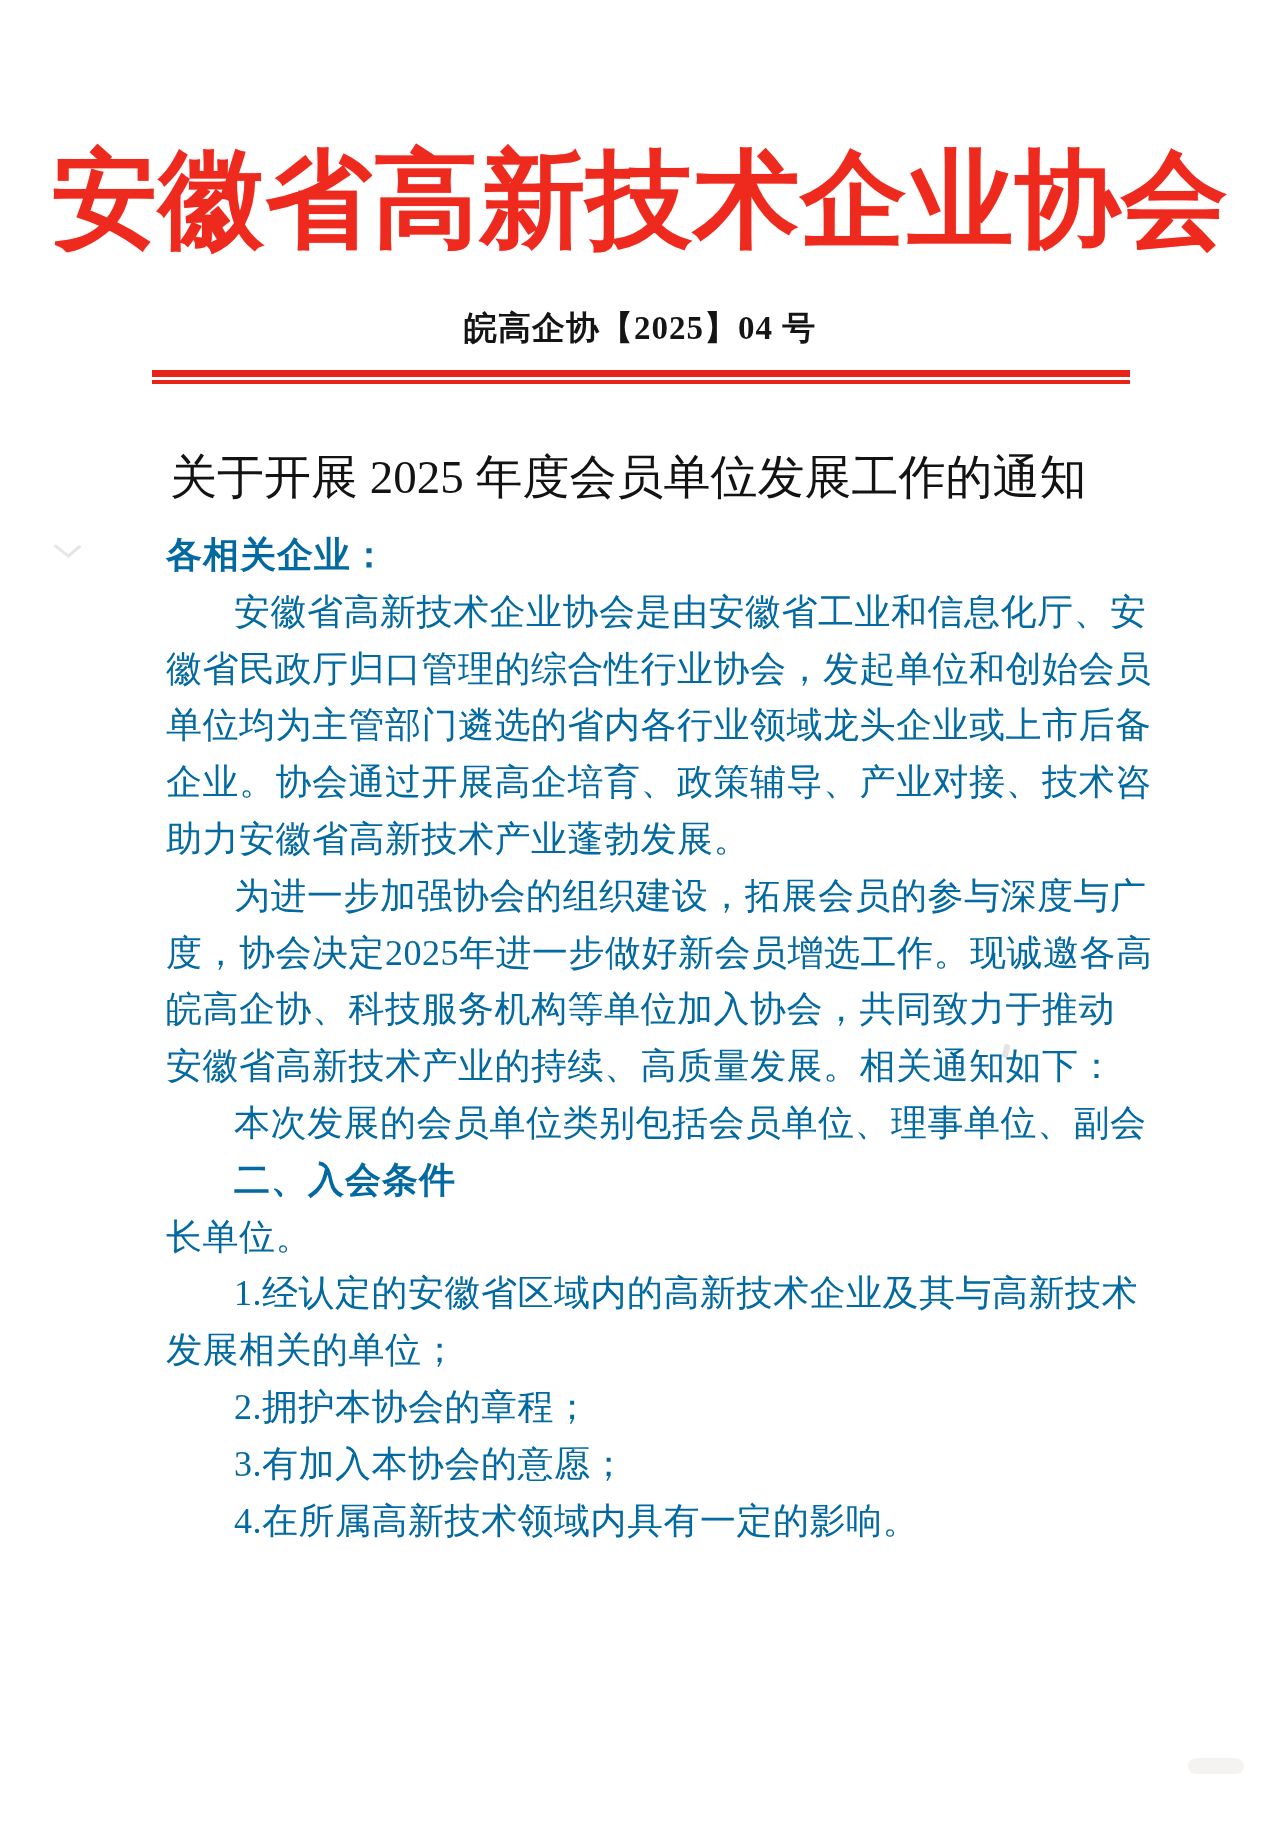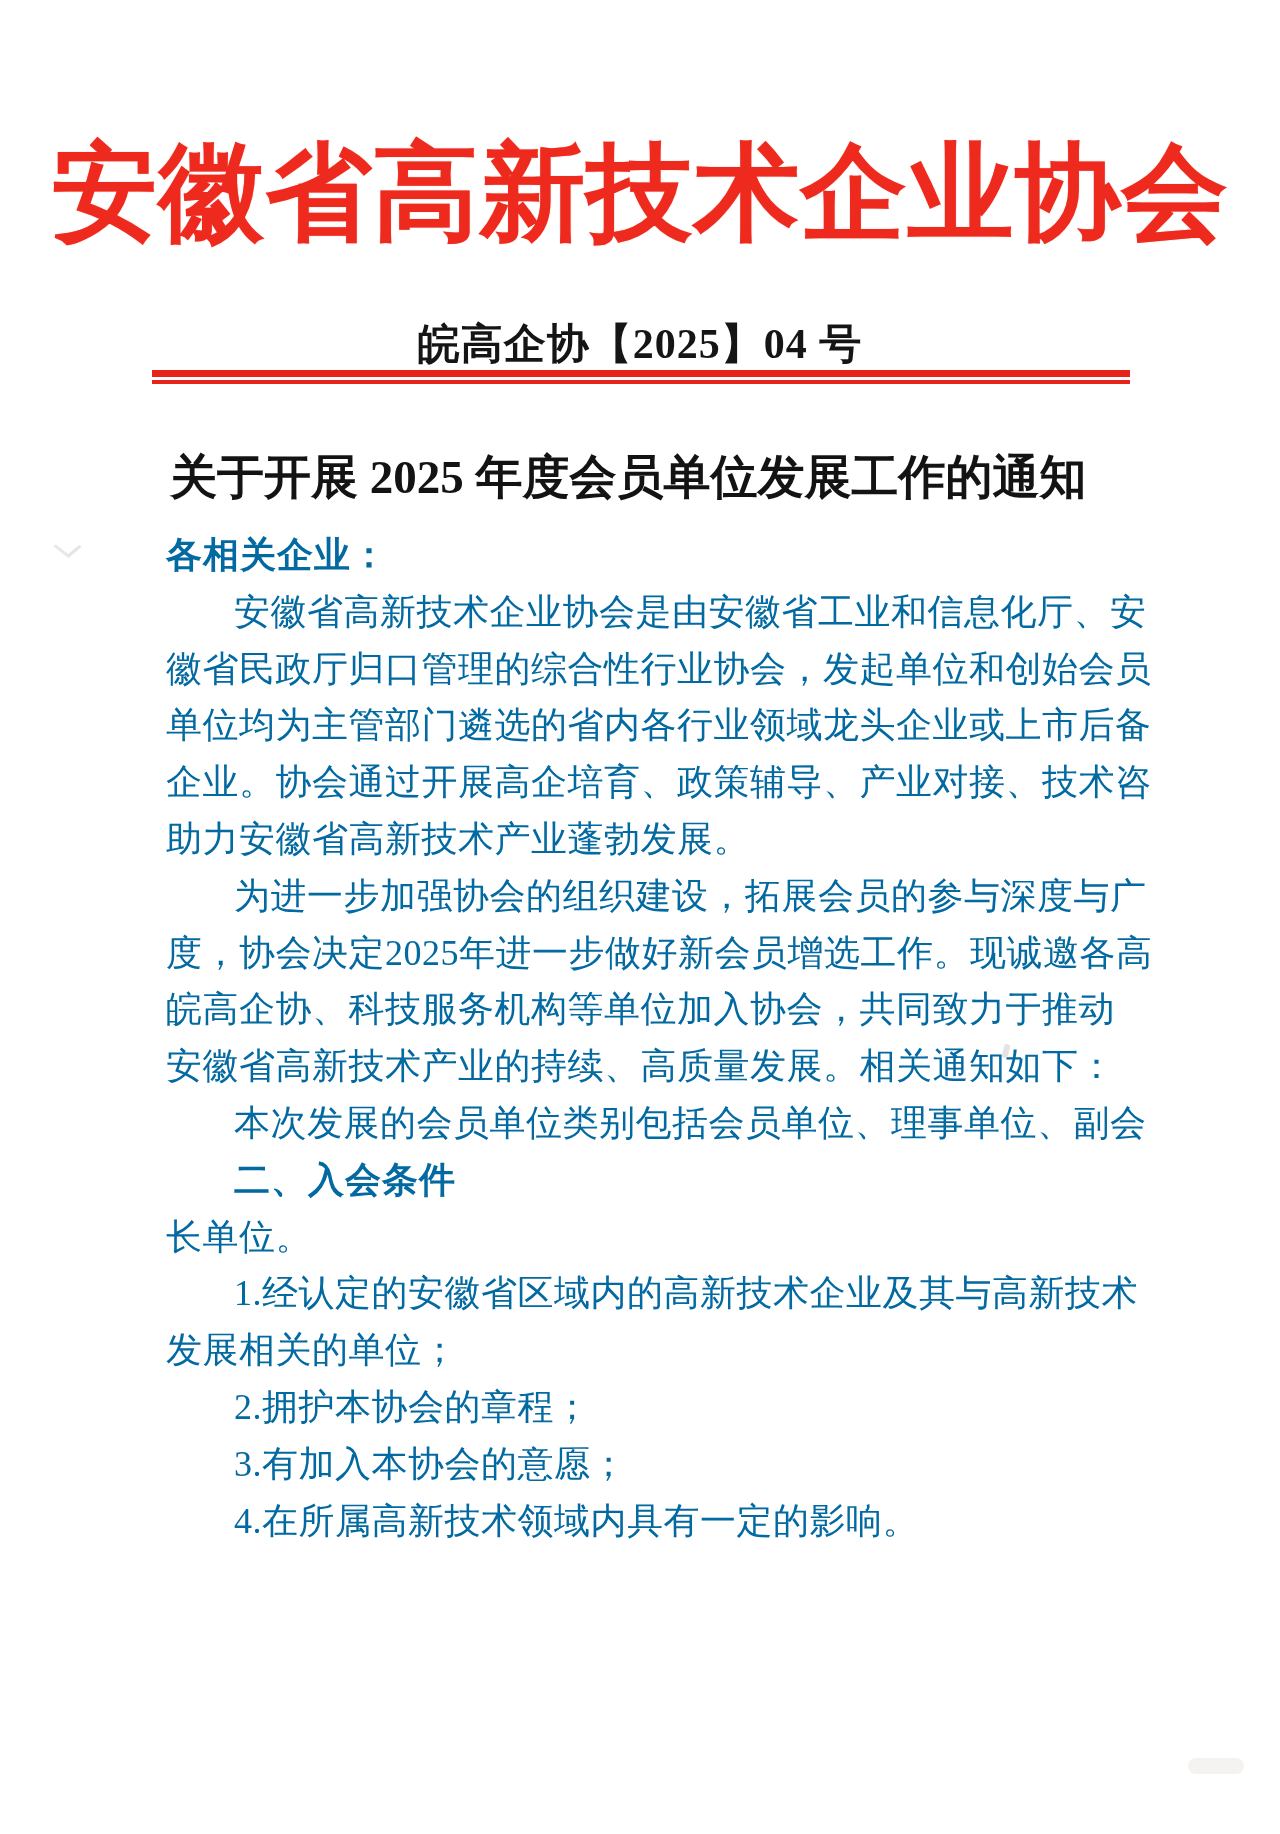--- a/index.html
+++ b/index.html
@@ -10,45 +10,44 @@
     overflow:hidden;
     font-family:"Liberation Serif","DejaVu Serif",serif;
   }
   
   .org{
     position:absolute;top:142px;left:0;width:1280px;
     text-align:center;
     font-size:106px;line-height:118px;
     font-weight:900;
     letter-spacing:1px;
-    font-family:Liberation Mono, monospace;
+    font-family:Liberation Serif, serif;
     text-shadow:0 0 1px rgba(235,40,25,.6);
     white-space:nowrap;
   }
   
   .docnum{
     position:absolute;top:308px;left:0;width:1280px;
     text-align:center;
-    font-size:42px;line-height:40px;
+    font-size:33px;line-height:40px;
     font-weight:700;
     color:#151515;
     letter-spacing:1px;
     white-space:nowrap;
-    margin-top:16px;
   }
   
   .rule{position:absolute;top:370px;left:152px;width:978px;height:14px;}
   .rule-top{height:7px;}
   .rule-gap{height:3px;background:transparent;}
   .rule-bottom{height:4px;}
   
   .title{
     position:absolute;top:448px;left:170px;margin:0;
     font-size:47px;line-height:58px;
-    font-weight:700;
+    font-weight:400;
     color:#131313;
     letter-spacing:0px;
     white-space:nowrap;
     font-family:"Liberation Serif","DejaVu Serif",serif;
   }
   
   .body{
     position:absolute;top:527px;left:166px;width:1010px;
     color:#1e1e1e;
   }

